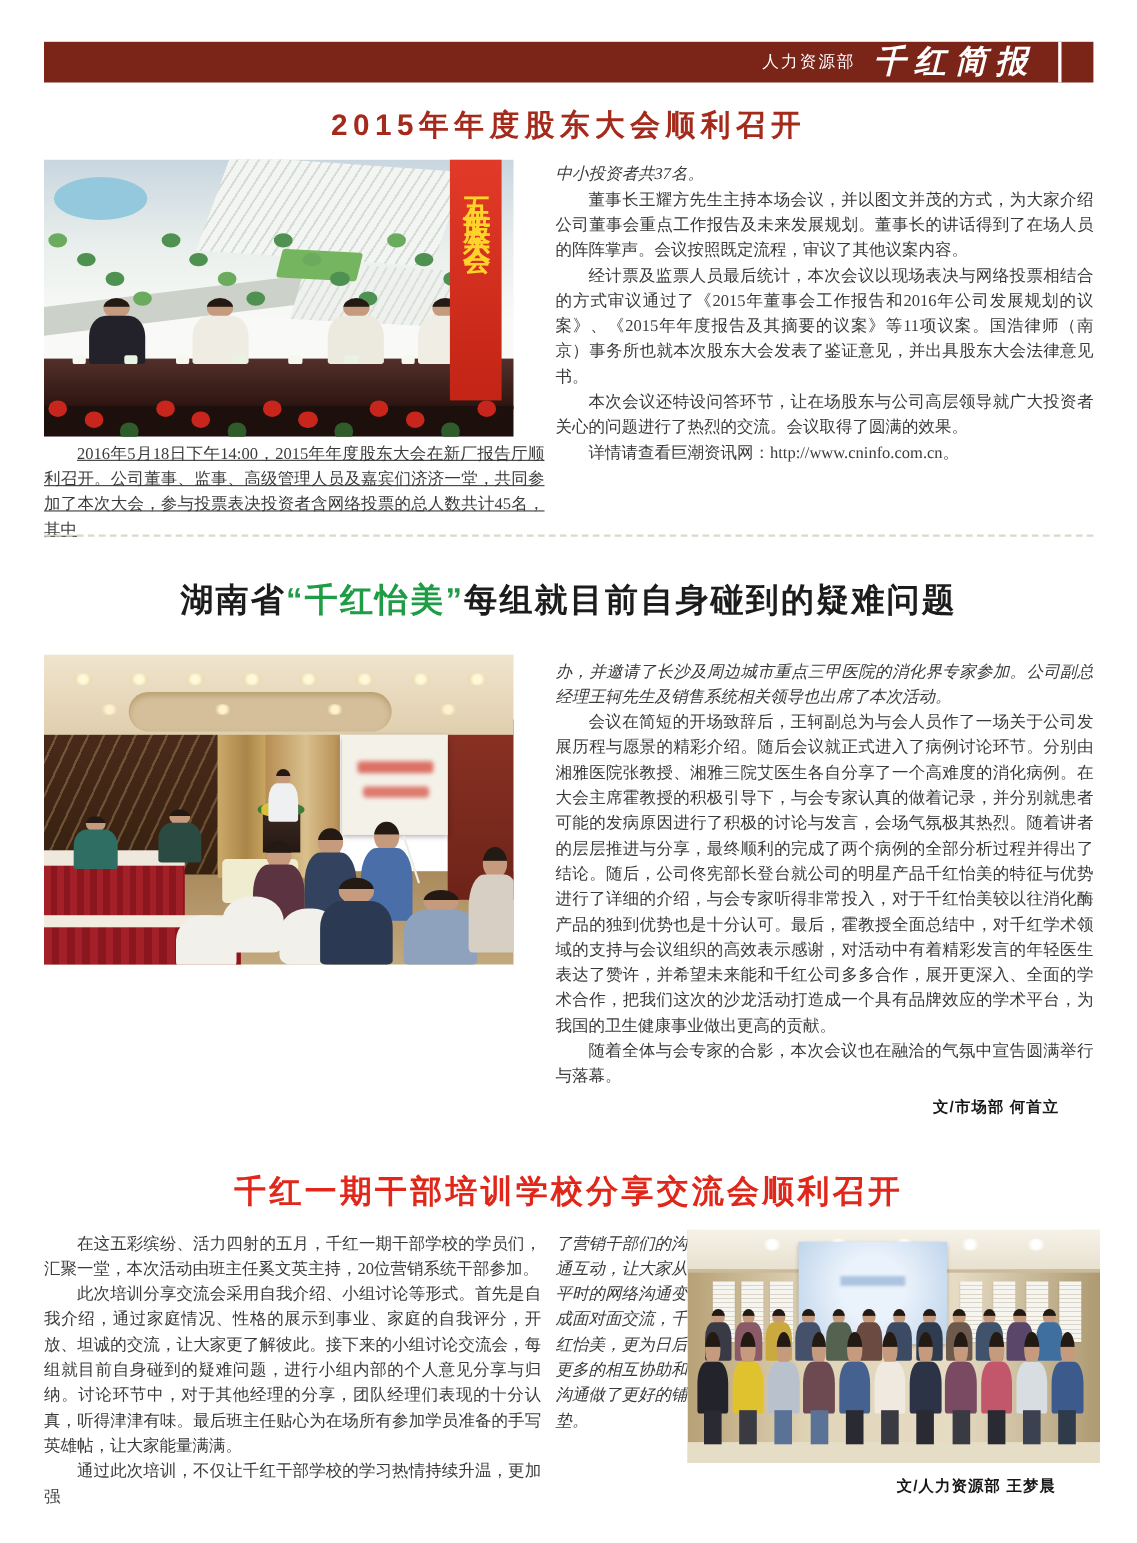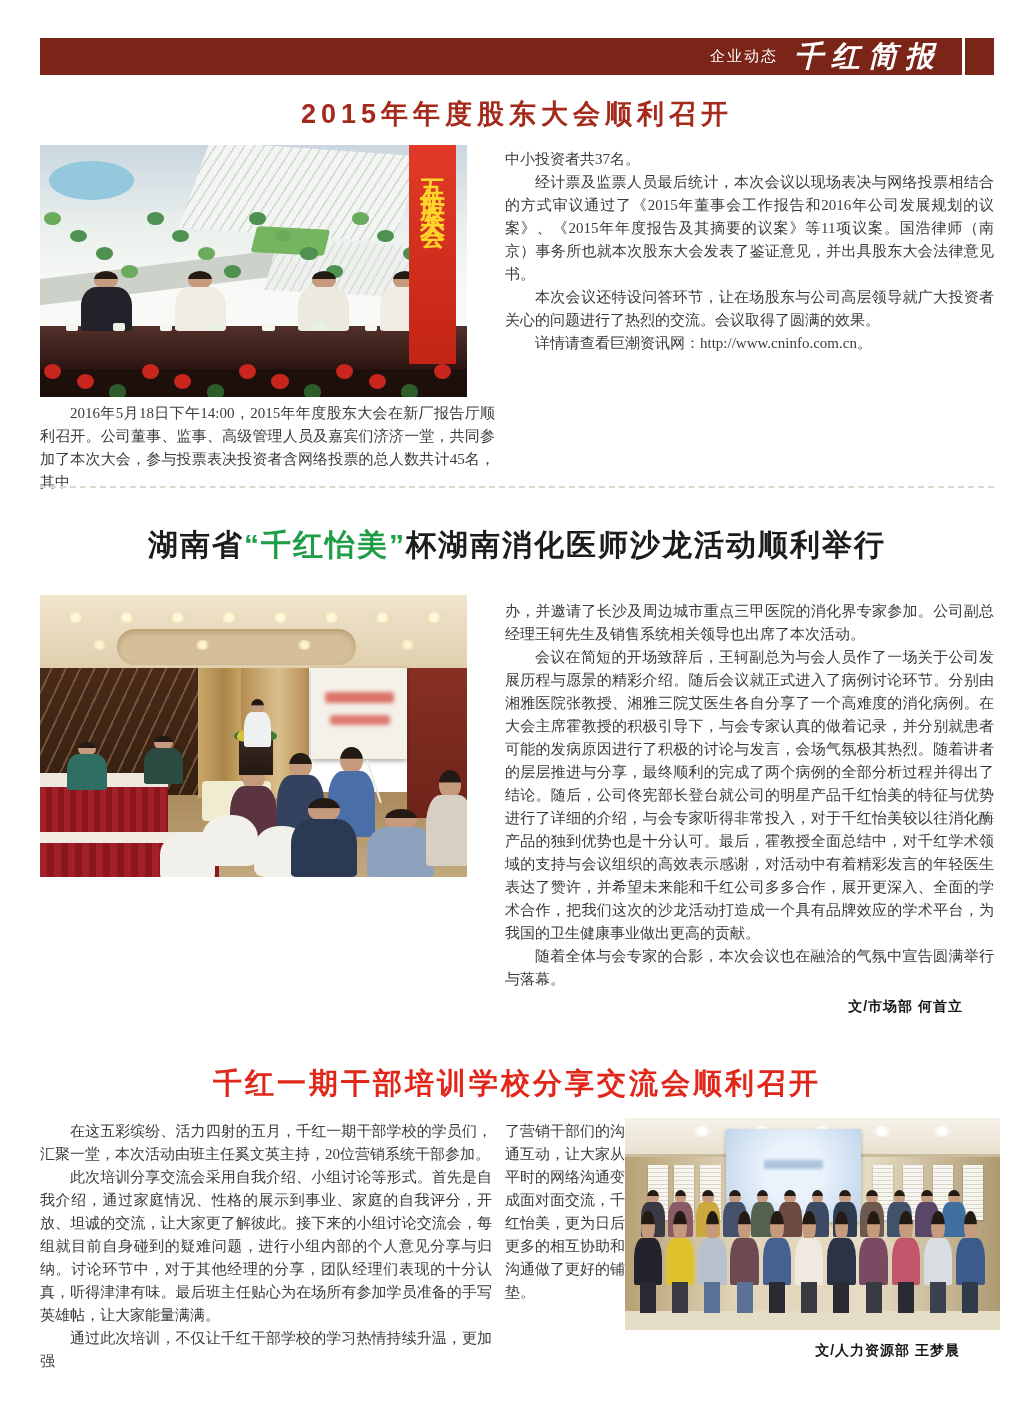--- a/index.html
+++ b/index.html
@@ -18,22 +18,22 @@
   .title{position:absolute;left:40px;width:954px;text-align:center;
          font-family:"Liberation Sans",sans-serif;font-weight:bold;margin:0;}
   .title1{top:96px;font-size:27px;letter-spacing:5px;color:#a42a1b;}
   .title2{top:525px;font-size:30px;letter-spacing:2px;color:#1c1c1c;}
   .title2 .green{color:#1f9c46;}
   .title3{top:1064px;font-size:29px;letter-spacing:3px;color:#e0271a;}
 
   
   .col{position:absolute;font-size:15px;line-height:23px;text-align:justify;color:#3a3a3a;}
   .col p{margin:0;text-indent:2em;}
-  .col.cont p:first-child{text-indent:0;}
-  .a1-left{left:40px;top:402px;width:455px;}
+  .col.cont p:first-child{text-indent:0;font-style:italic;}
+  .a1-left{left:40px;top:402px;width:455px;text-decoration:underline;}
   .a1-right{left:505px;top:148px;width:489px;}
   .a2-left{left:40px;top:898px;width:455px;}
   .a2-right{left:505px;top:600px;width:489px;}
   .a3-left{left:40px;top:1120px;width:452px;}
   .a3-mid{left:505px;top:1120px;width:120px;}
 
   .byline{position:absolute;font-family:"Liberation Sans",sans-serif;font-weight:bold;
           font-size:14px;color:#161616;text-align:right;letter-spacing:1px;}
   .b1{left:505px;top:442px;width:472px;}
   .b2{left:505px;top:998px;width:458px;}
@@ -96,21 +96,21 @@
   .p3-screen{left:27%;top:5%;width:36%;height:44%;background:radial-gradient(circle at 50% 45%,#eaf2fb 0 35%,#c3d7ec 90%);box-shadow:0 2px 4px rgba(0,0,0,.25);}
   .p3-stext{left:28%;top:34%;width:44%;height:9%;background:#9db9d8;opacity:.8;filter:blur(1.5px);}
   .p3-floor{left:0;bottom:0;width:100%;height:9%;background:#e5ddc6;}
 </style>
 </head>
 <body>
 
 <div class="page">
 
   <div class="header-bar">
-    <span class="header-section">企业动态</span>
+    <span class="header-section">人力资源部</span>
     <span class="header-brand">千红简报</span>
     <span class="header-notch"></span>
   </div>
 
   <div class="title title1">2015年年度股东大会顺利召开</div>
 
   <div class="photo photo1">
     <div class="p1-aerial">
       <div class="p1-pond"></div>
       <div class="p1-road"></div>
@@ -181,29 +181,30 @@
     <div class="p1-banner">
       <span class="p1-banner-text">五年股东大会</span>
     </div>
   </div>
 
   <div class="col a1-left">
       <p>2016年5月18日下午14:00，2015年年度股东大会在新厂报告厅顺利召开。公司董事、监事、高级管理人员及嘉宾们济济一堂，共同参加了本次大会，参与投票表决投资者含网络投票的总人数共计45名，其中</p>
     </div>
   <div class="col a1-right cont">
       <p>中小投资者共37名。</p>
+      <p>董事长王耀方先生主持本场会议，并以图文并茂的方式，为大家介绍公司董事会重点工作报告及未来发展规划。董事长的讲话得到了在场人员的阵阵掌声。会议按照既定流程，审议了其他议案内容。</p>
       <p>经计票及监票人员最后统计，本次会议以现场表决与网络投票相结合的方式审议通过了《2015年董事会工作报告和2016年公司发展规划的议案》、《2015年年度报告及其摘要的议案》等11项议案。国浩律师（南京）事务所也就本次股东大会发表了鉴证意见，并出具股东大会法律意见书。</p>
       <p>本次会议还特设问答环节，让在场股东与公司高层领导就广大投资者关心的问题进行了热烈的交流。会议取得了圆满的效果。</p>
       <p>详情请查看巨潮资讯网：http://www.cninfo.com.cn。</p>
     </div>
 
   <div class="divider"></div>
 
   <div class="title title2">
-    <span>湖南省</span><span class="green">“千红怡美”</span><span>杯湖南消化医师沙龙活动顺利举行</span>
+    <span>湖南省</span><span class="green">“千红怡美”</span><span>每组就目前自身碰到的疑难问题</span>
   </div>
 
   <div class="photo photo2">
     <div class="p2-floor"></div>
     <div class="p2-marble"></div>
     <div class="p2-gold"></div>
     <div class="p2-wall"></div>
     <div class="p2-redwall"></div>
     <div class="p2-ceiling"></div>
     <div class="p2-recess"></div>

